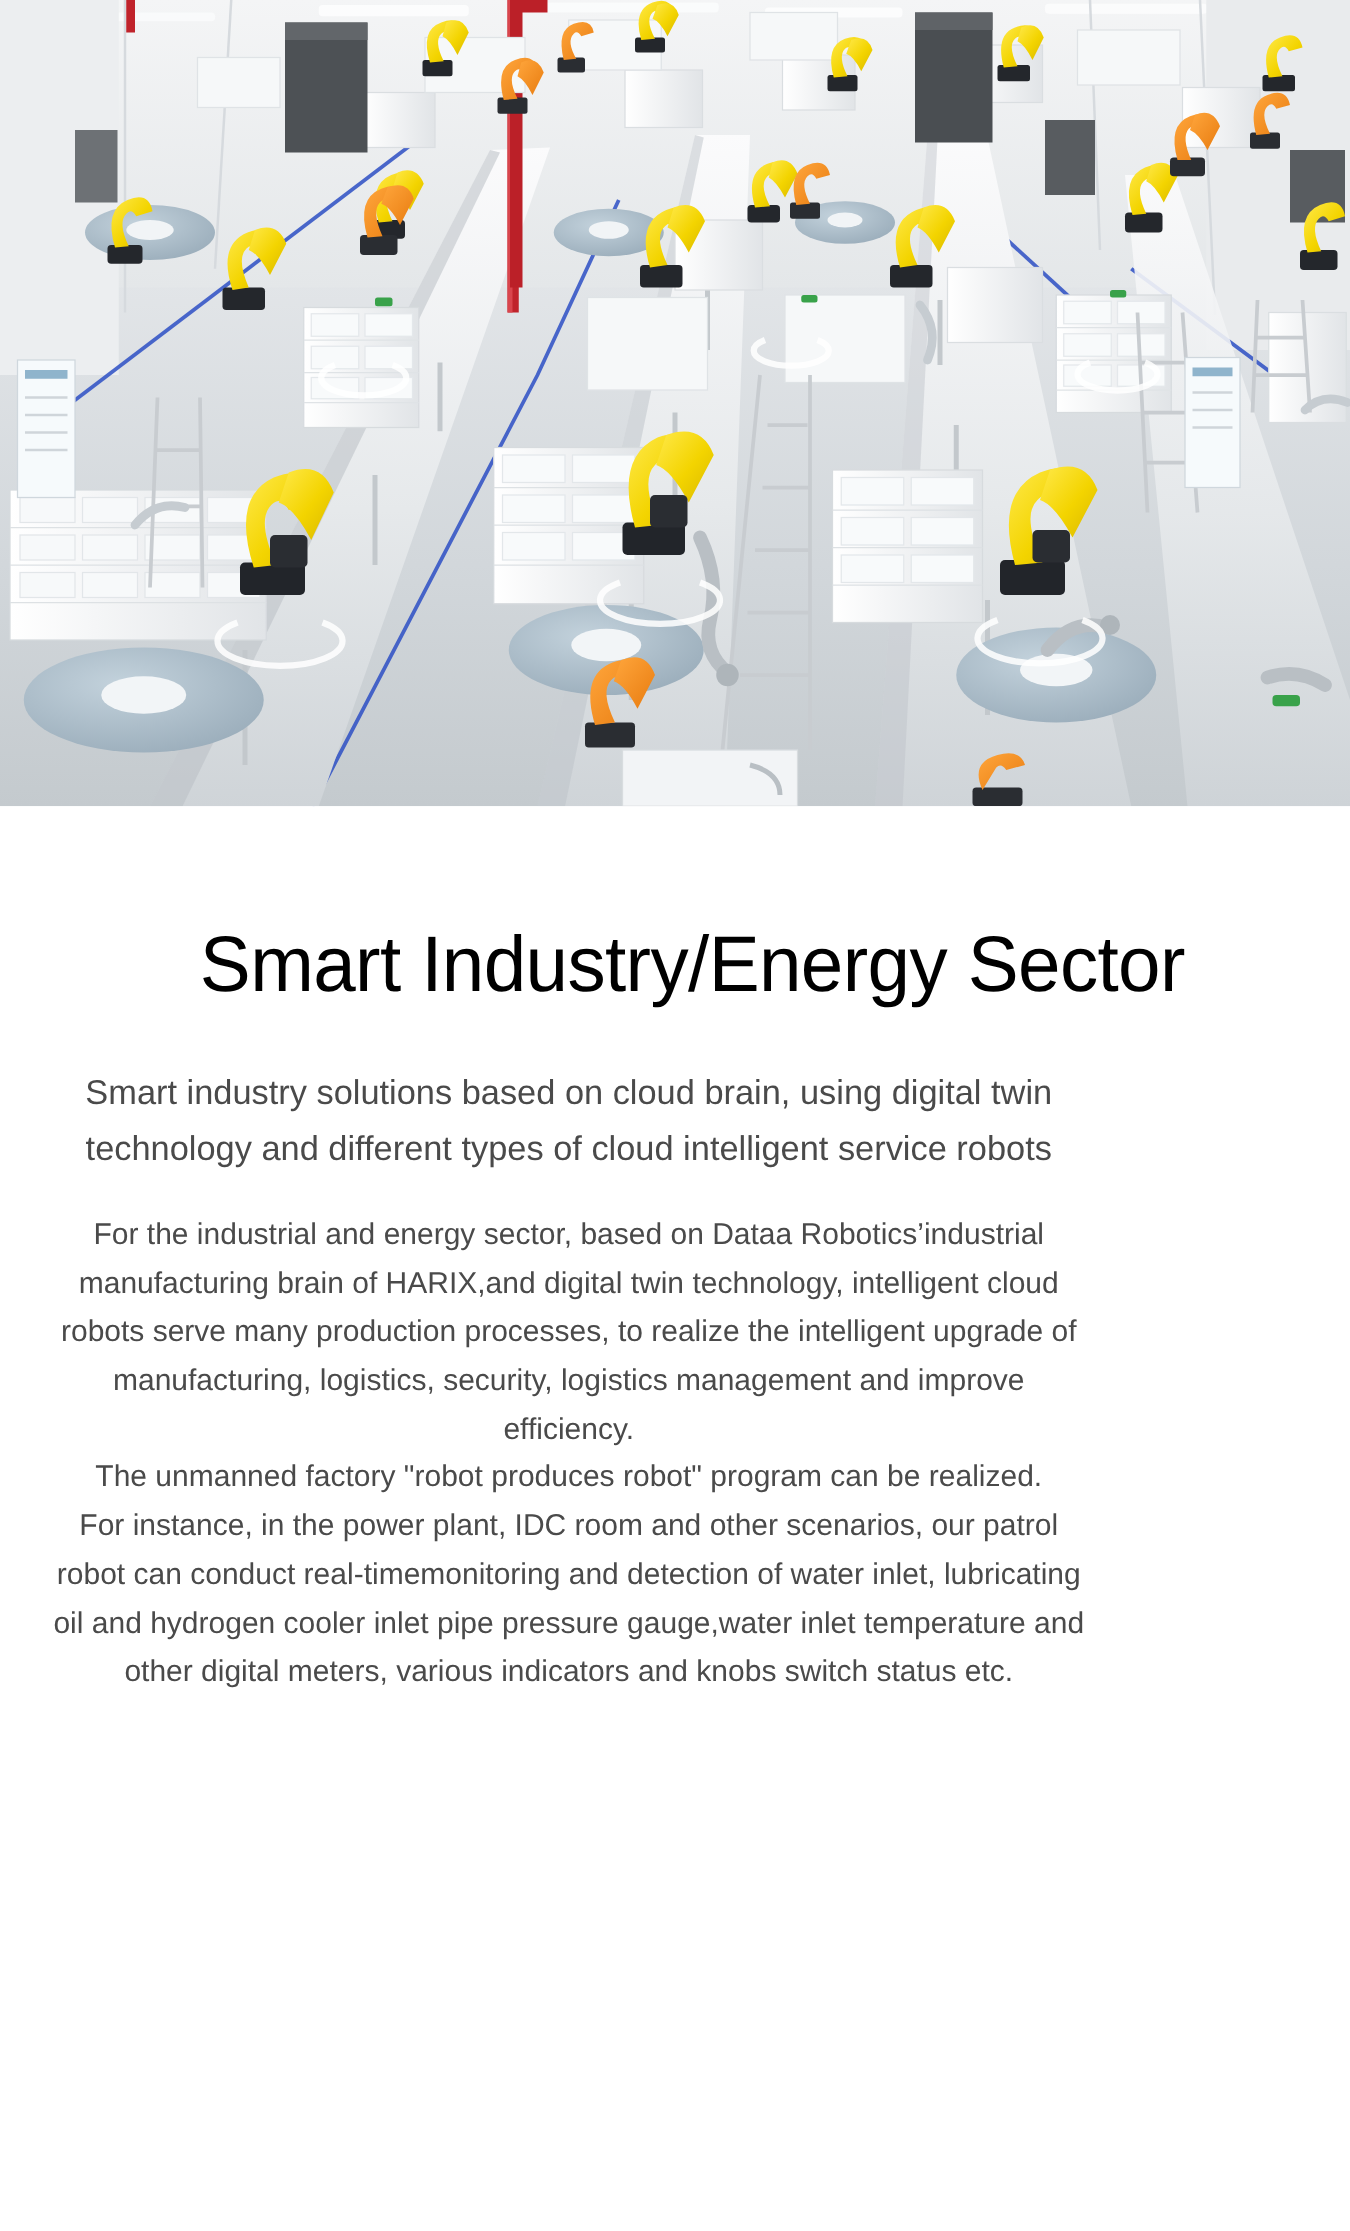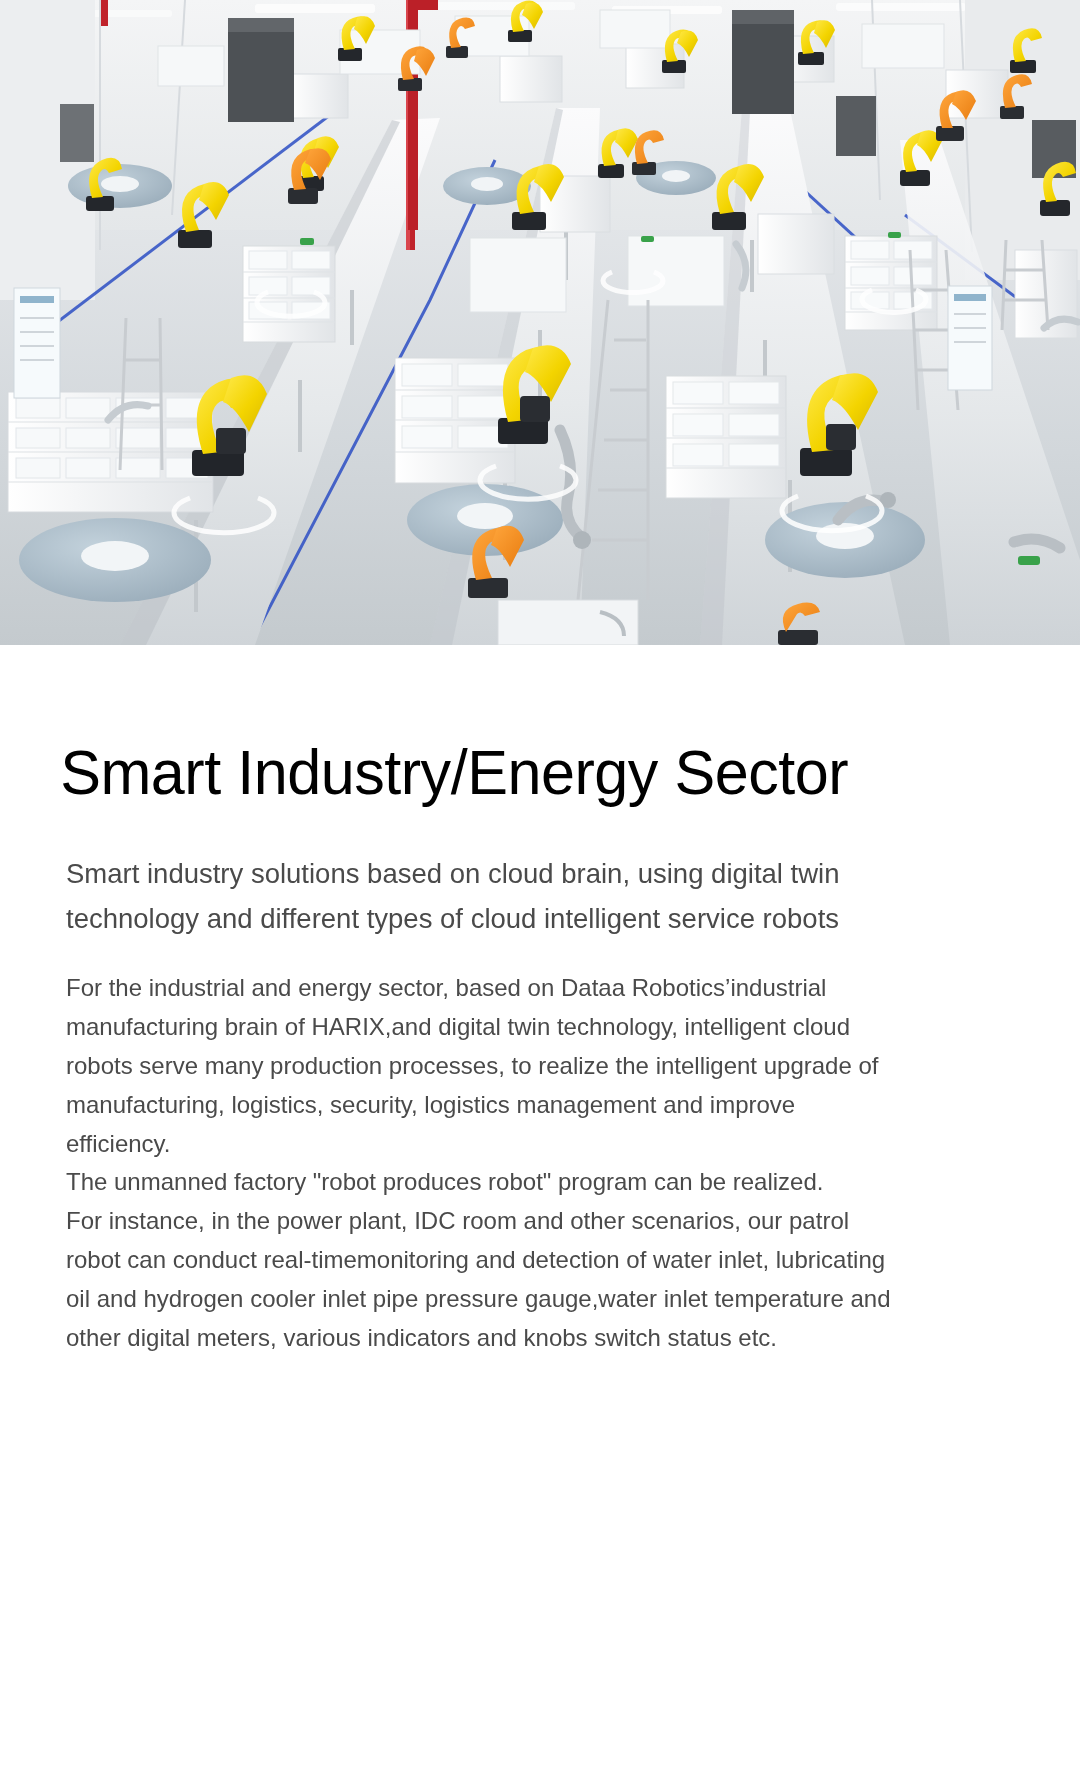--- a/index.html
+++ b/index.html
@@ -23,36 +23,37 @@
     background: linear-gradient(180deg, #e9ebec 0%, #dfe2e4 40%, #d3d7da 70%, #c9ced2 100%);
   }
   .hero svg { display: block; width: 1080px; height: 645px; }
 
   
   .content {
     position: relative;
     width: 1080px;
     background: #ffffff;
     padding: 0;
+    text-align: center;
   }
   .page-title {
     margin: 0;
     padding: 96px 0 0 62px;
     font-size: 63px;
     font-weight: 400;
     line-height: 1.0;
     letter-spacing: -0.5px;
     color: #000000;
     font-family: "Liberation Sans Narrow", "Liberation Sans", sans-serif;
     transform: scaleX(0.97);
     transform-origin: left center;
     white-space: nowrap;
   }
   .body-block {
-    padding: 0 0 0 66px;
+    padding: 0 0 0 40px;
     width: 830px;
   }
   .lede {
     margin: 48px 0 0 0;
     font-size: 27.5px;
     line-height: 1.62;
     color: #4a4a4a;
     font-weight: 400;
   }
   .para {

